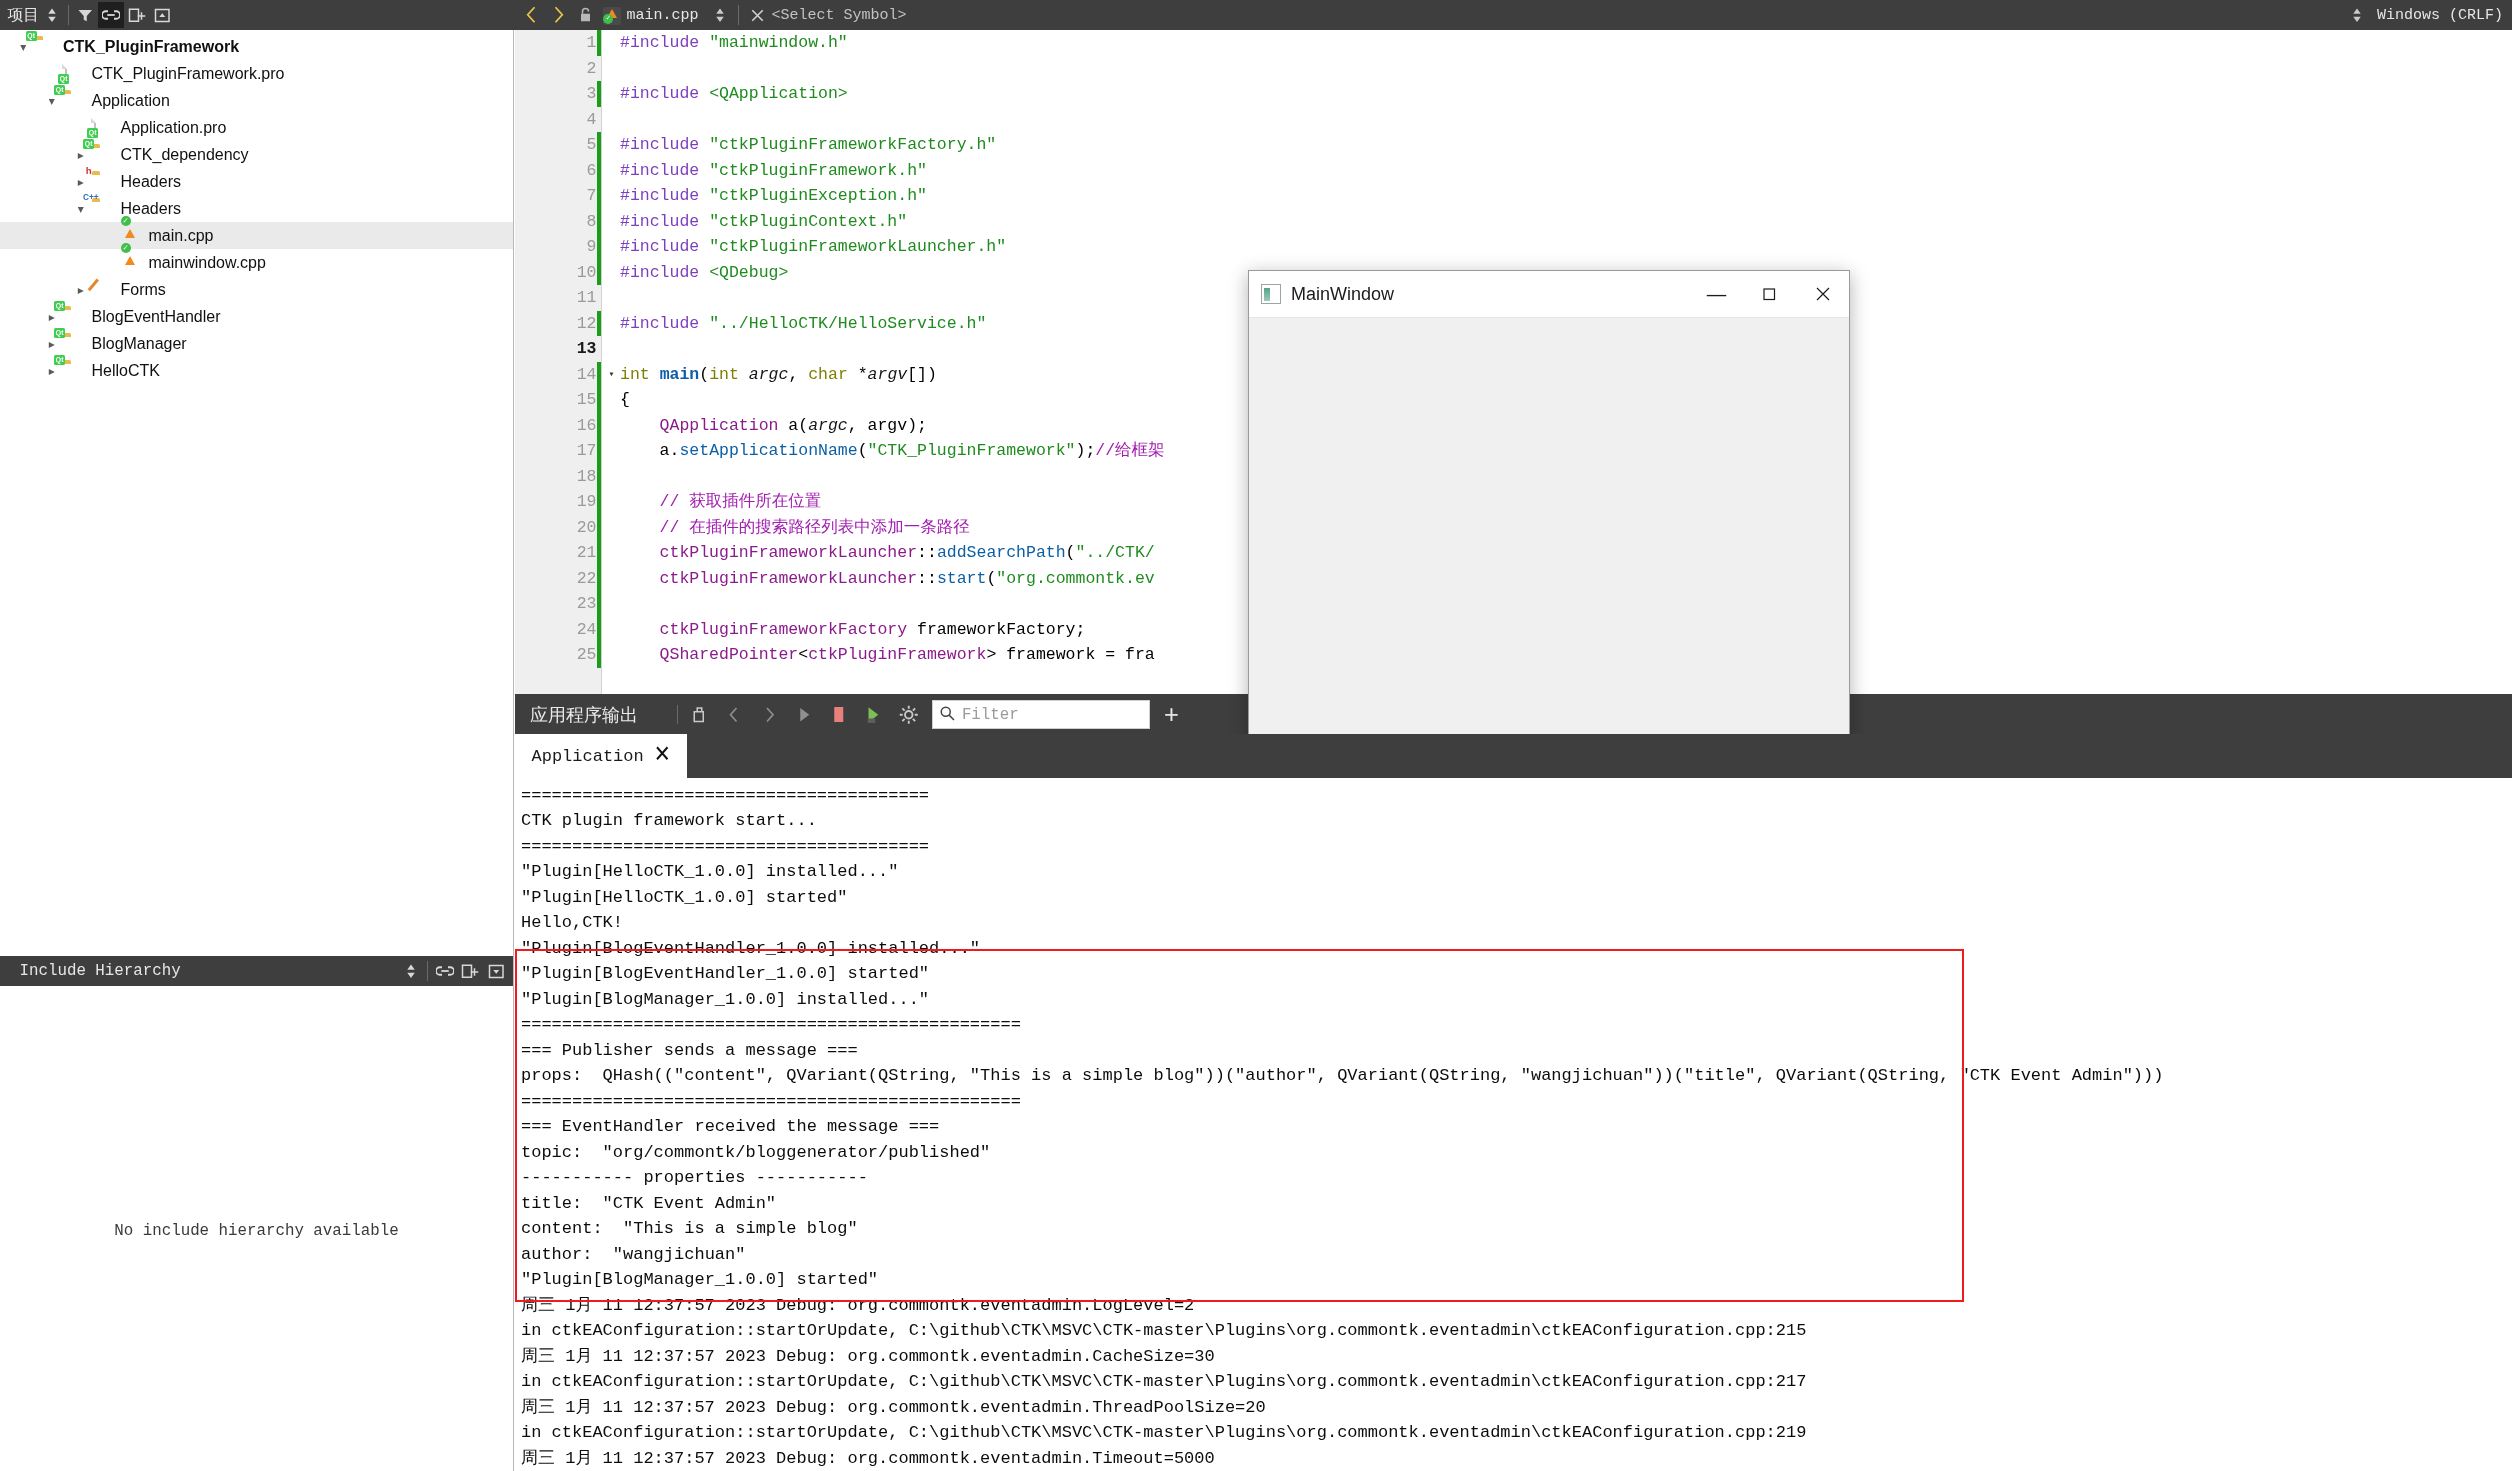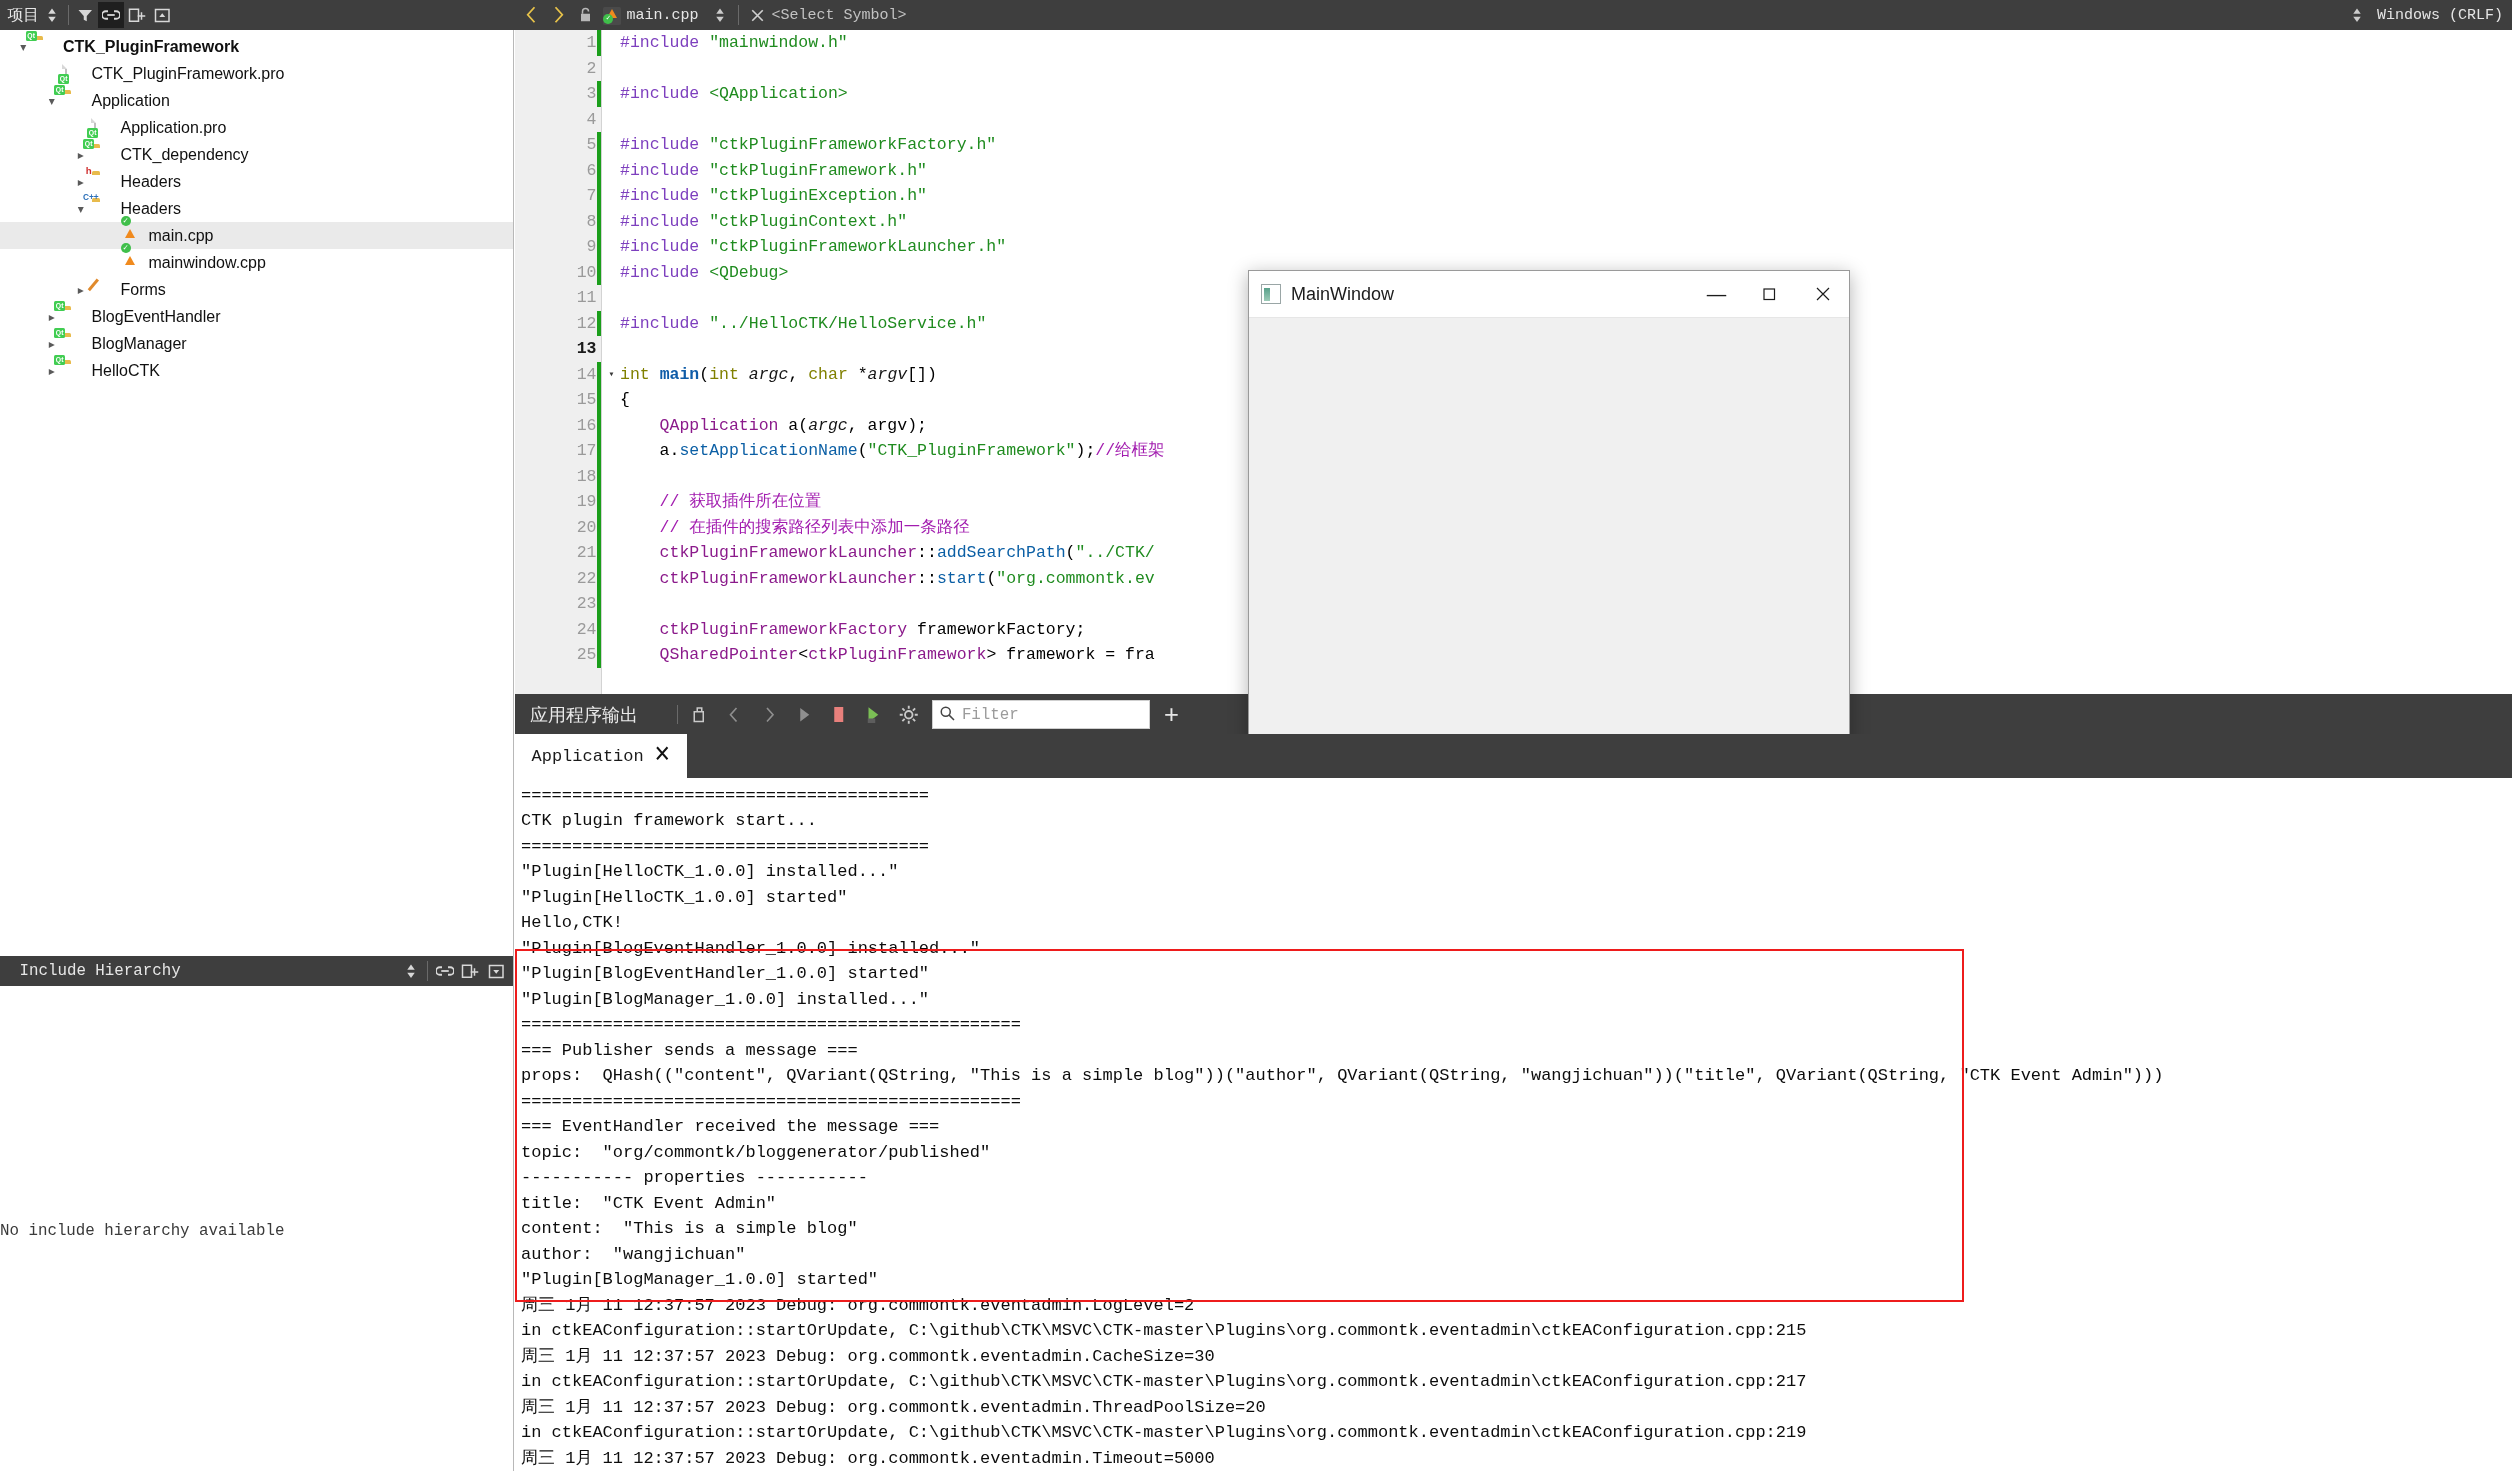--- a/index.html
+++ b/index.html
@@ -121,21 +121,21 @@
     transform: rotate(40deg);
   }
 
   
   #inchier {
     position: absolute; left: 0; top: 956px; width: 514px; height: 515px;
     background: #ffffff; border-right: 0.8px solid #b8b8b8;
   }
   #inchier .body {
     height: calc(100% - 30px); display: flex; align-items: flex-start;
-    justify-content: flex-start; padding-top: 236px;
+    justify-content: center; padding-top: 236px;
     font-family: "Liberation Mono", monospace; font-size: 15.8px; color: #3a3a3a;
   }
 
   
   #editor {
     position: absolute; left: 515px; top: 30px; width: 1998px; height: 664px;
     background: #ffffff; overflow: hidden;
   }
   #gutter {
     position: absolute; left: 0; top: 0; width: 87px; height: 664px;

